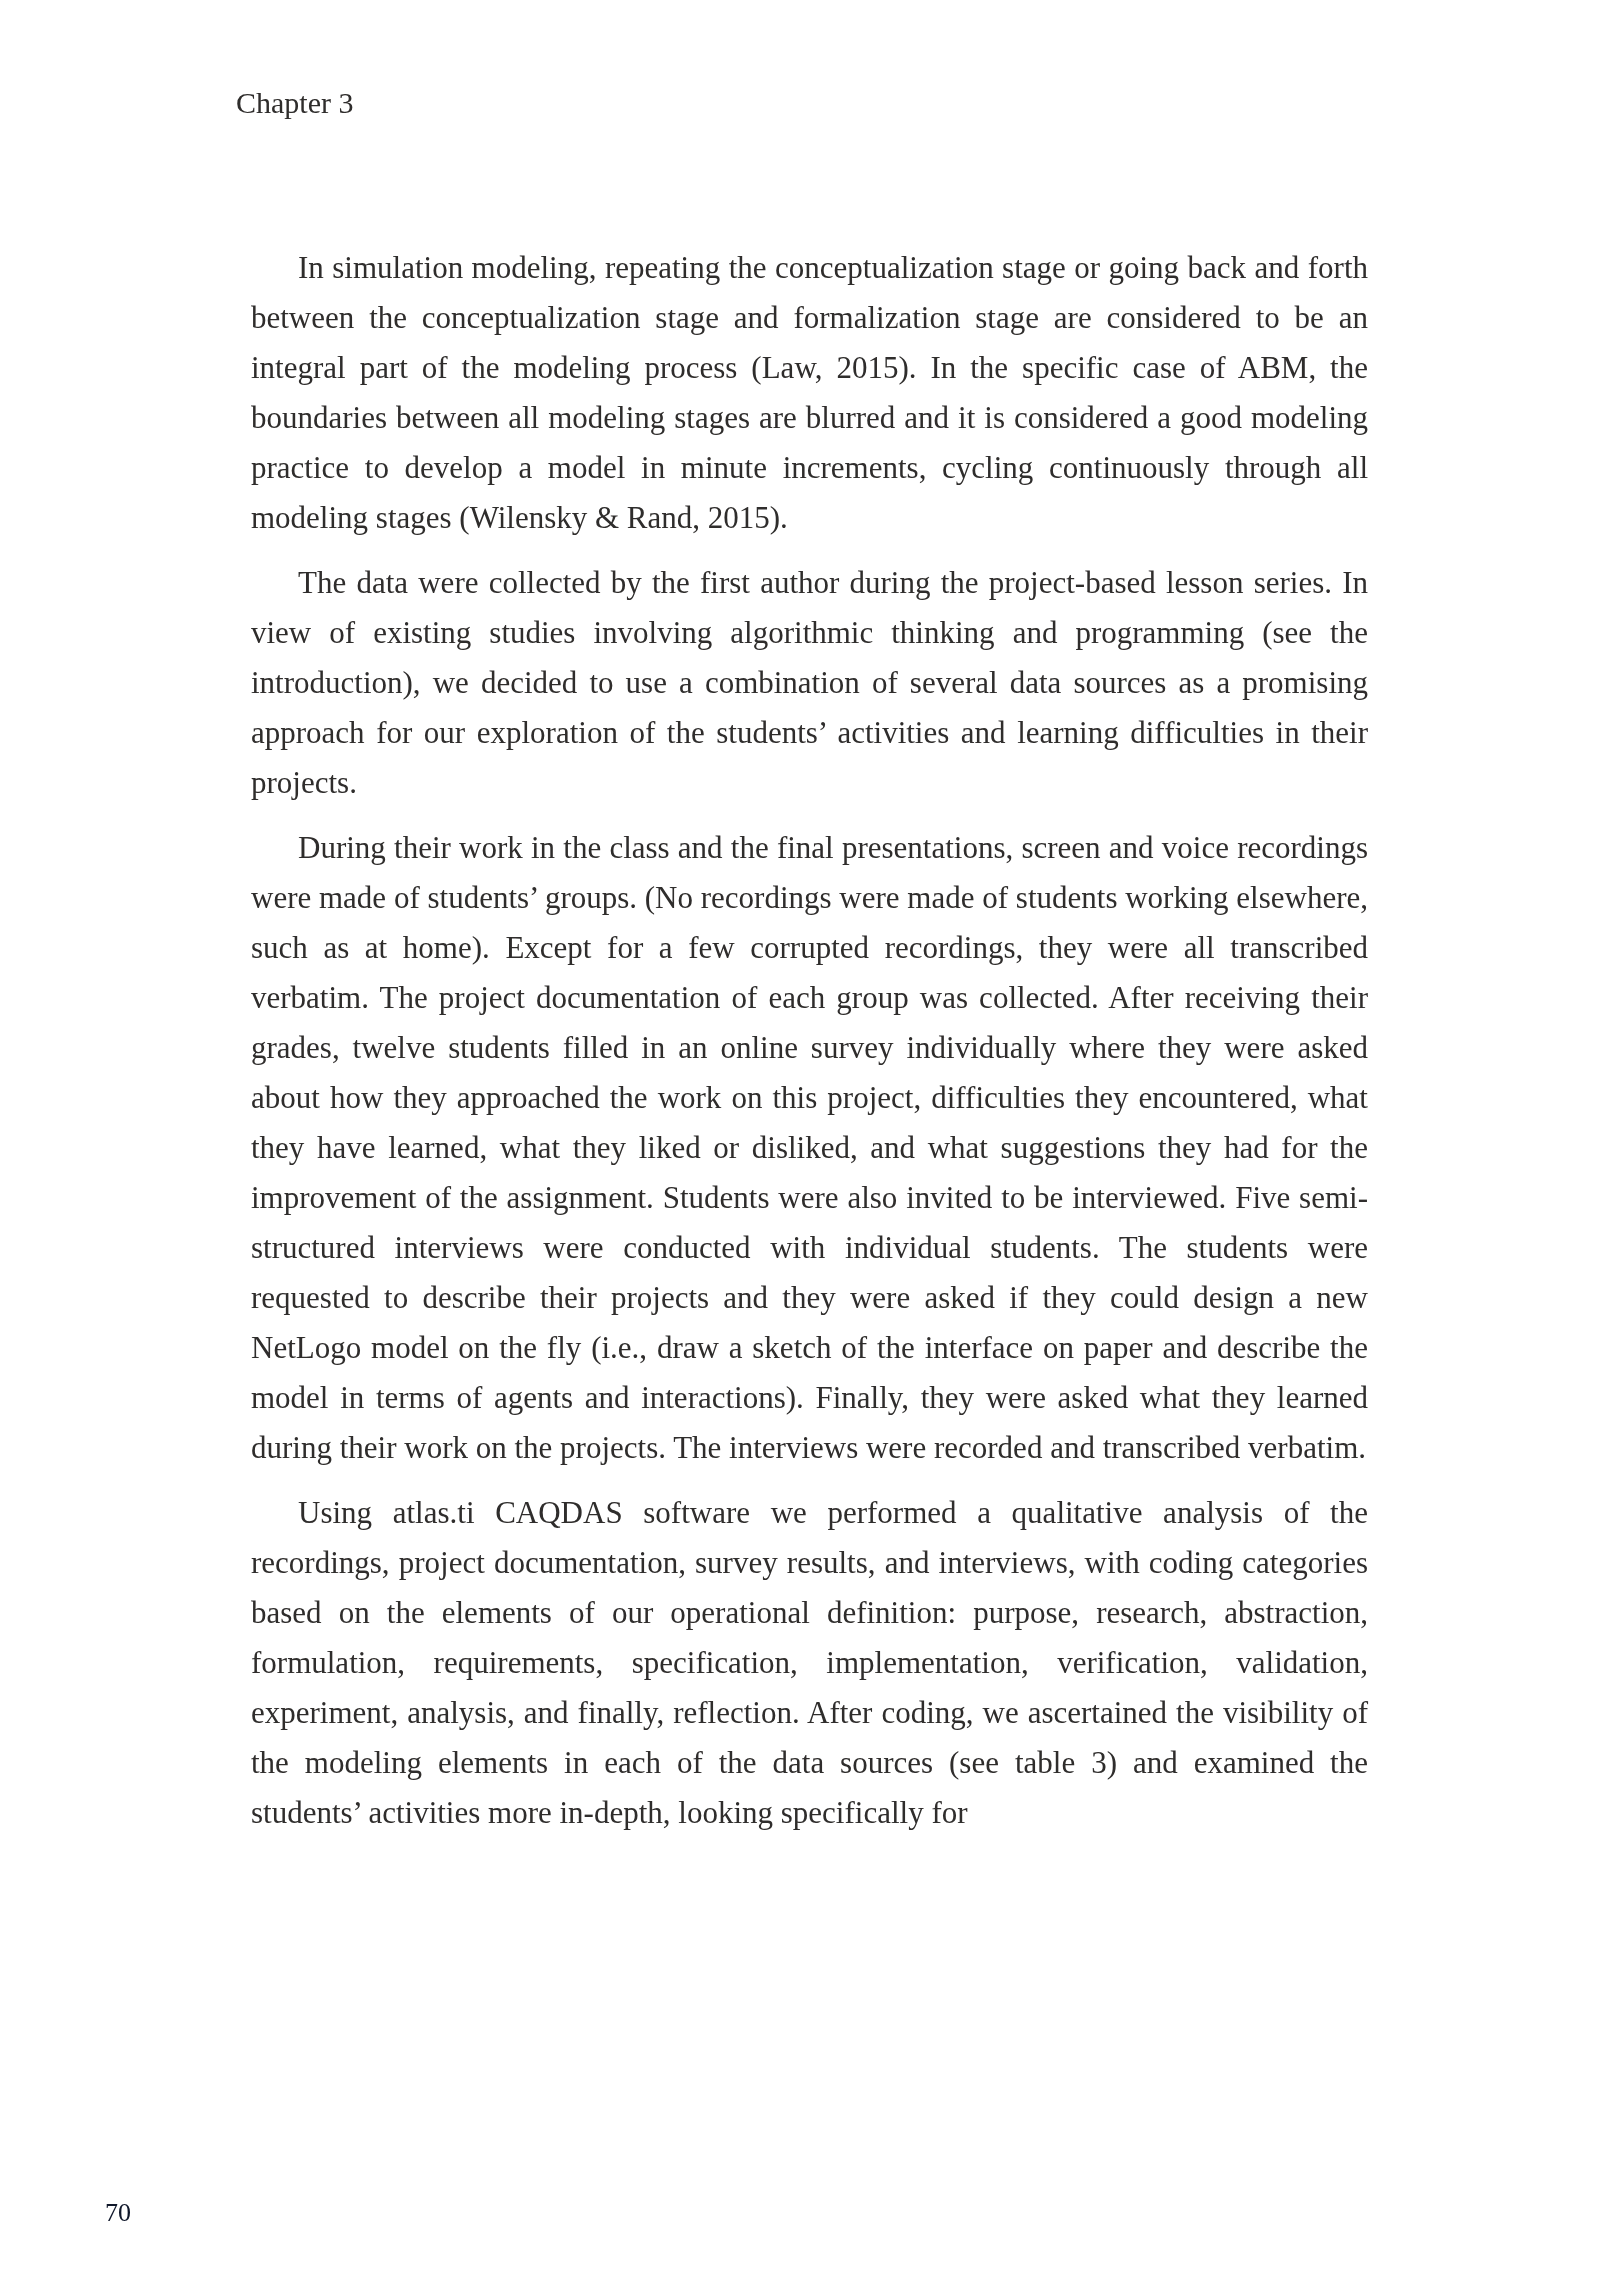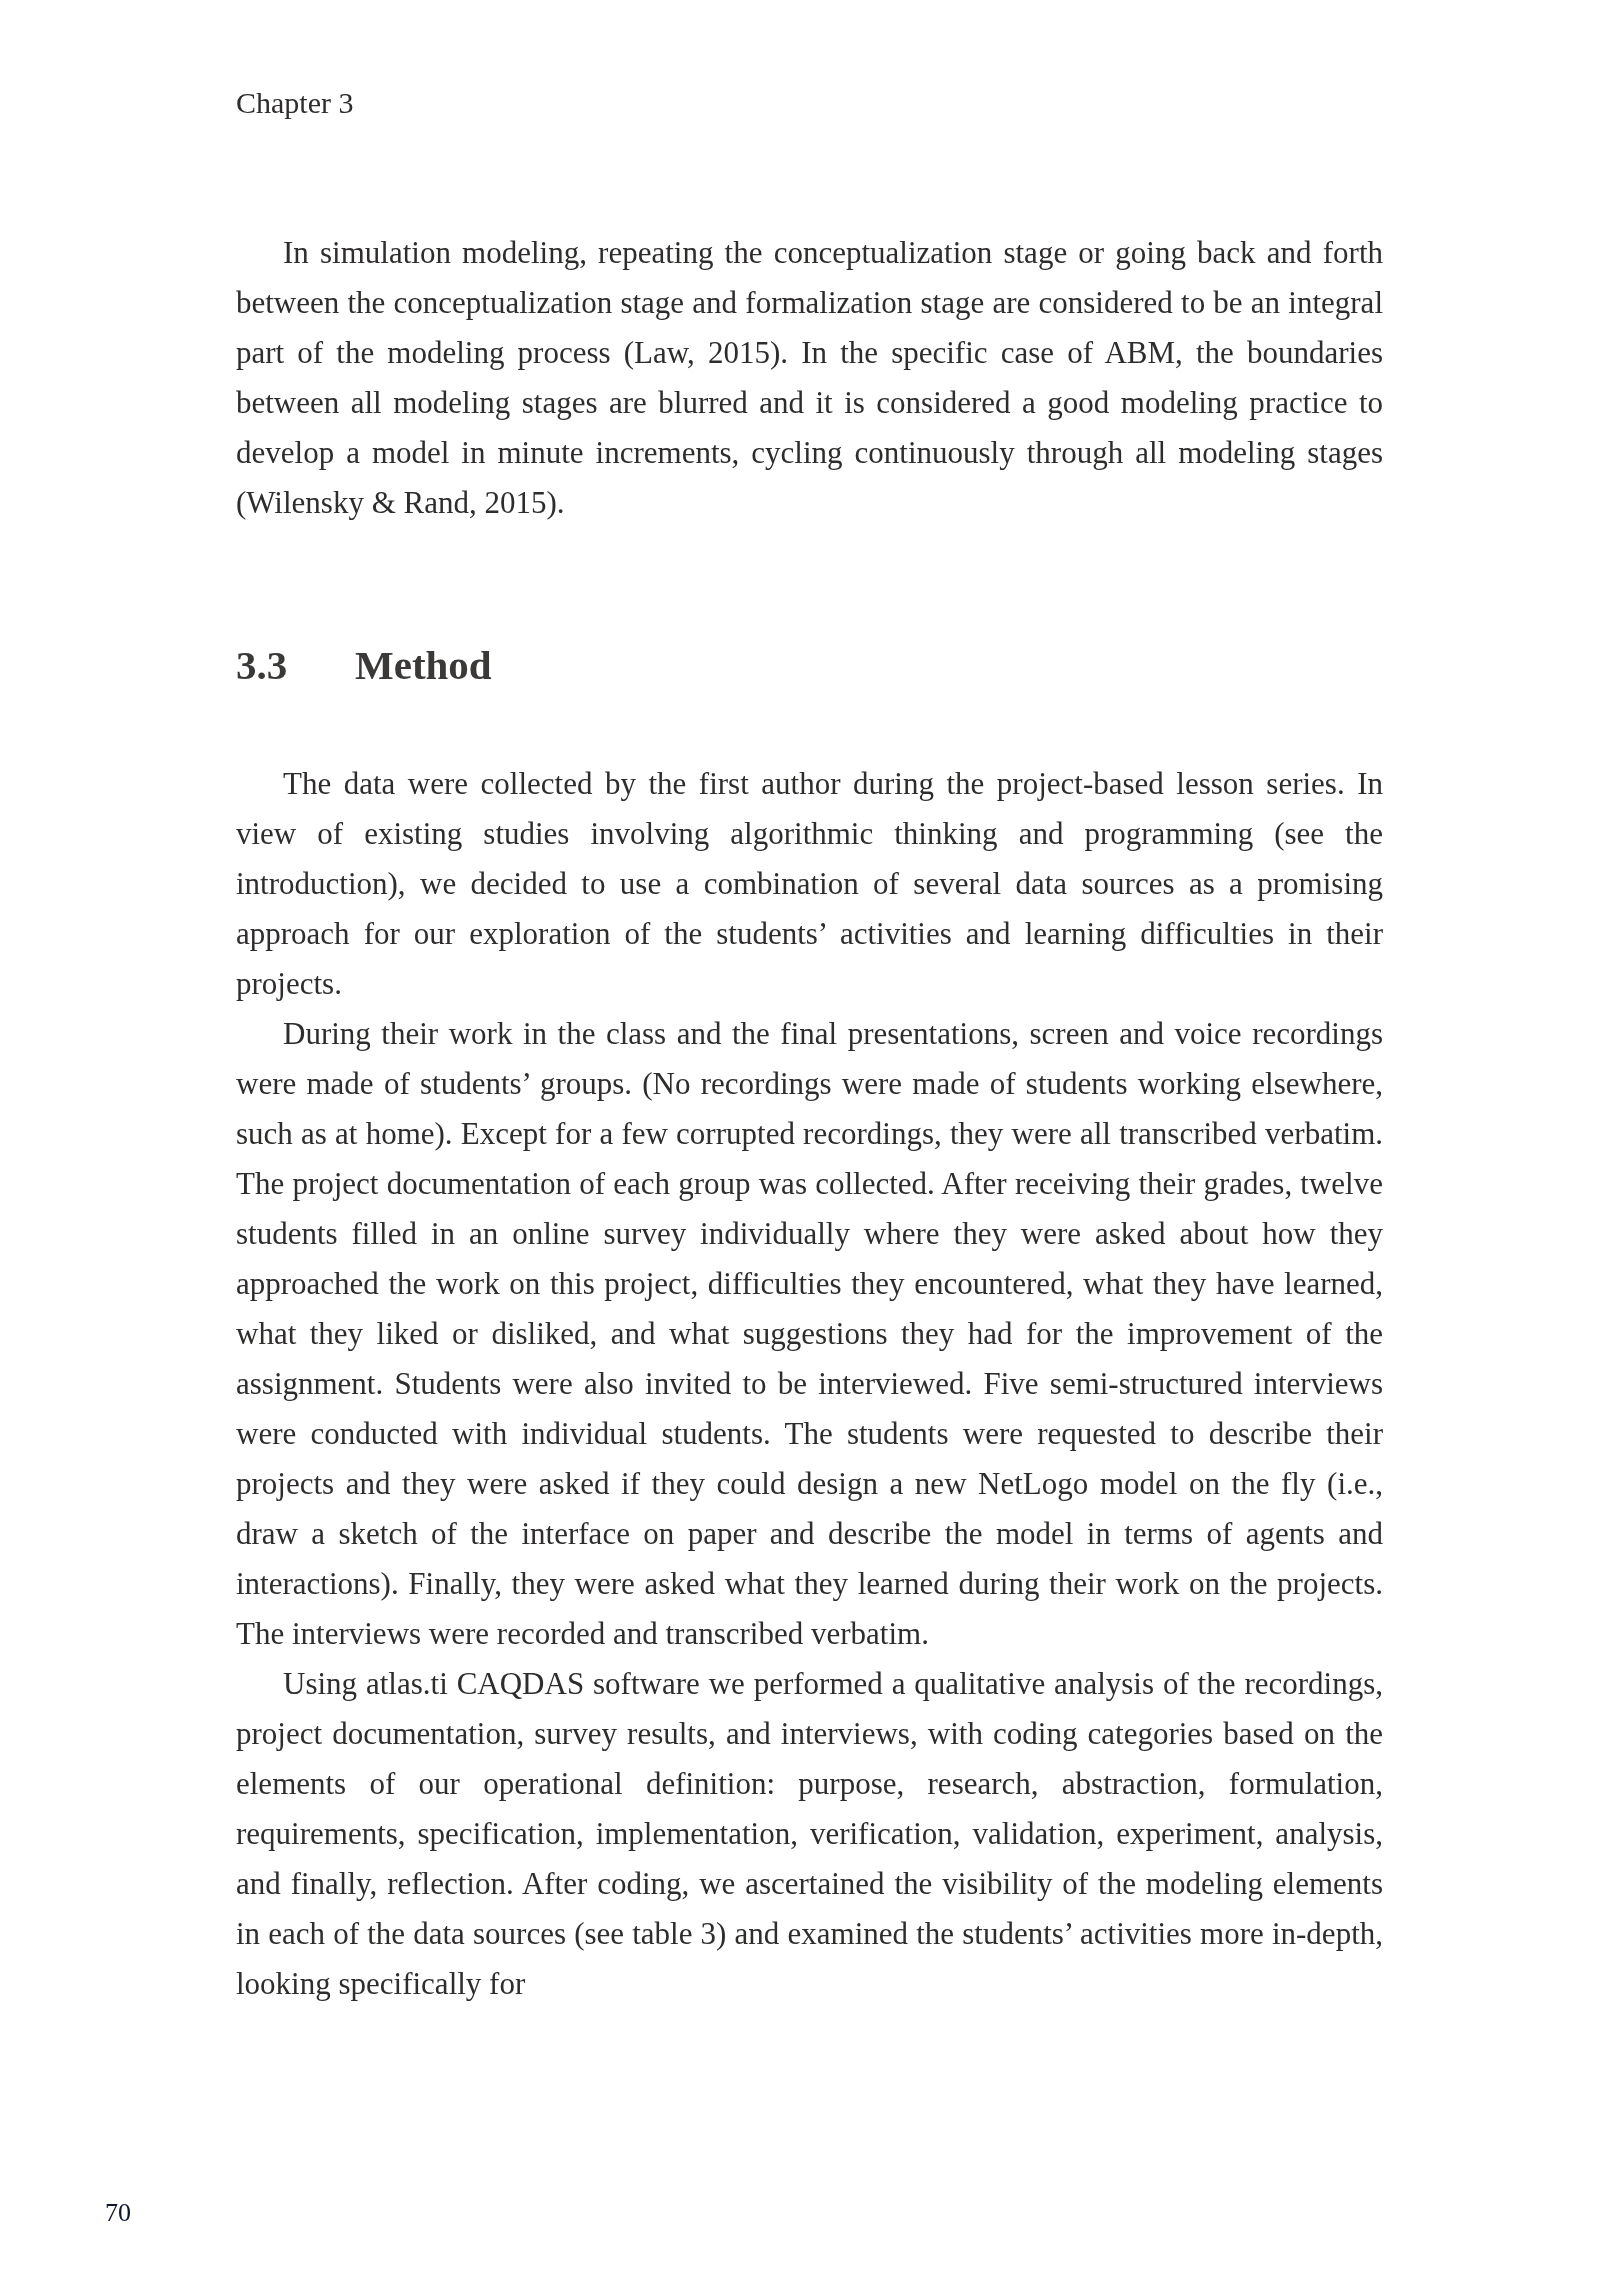--- a/index.html
+++ b/index.html
@@ -25,21 +25,21 @@
     line-height: 1.2;
     color: #2f2d2c;
   }
   .content {
     position: absolute;
     top: 228px;
     left: 236px;
     width: 1147px;
   }
   .body-para {
-    margin: 0;
+    margin: 15px;
     font-size: 31px;
     line-height: 50px;
     text-align: justify;
     text-justify: inter-word;
     color: #2f2d2c;
   }
   .indent {
     text-indent: 47px;
   }
   .section-heading {
@@ -69,24 +69,20 @@
 <body>
 
 <div class="page">
 
   <div class="running-header">Chapter 3</div>
 
   <main class="content">
 
     <p class="body-para indent">In simulation modeling, repeating the conceptualization stage or going back and forth between the conceptualization stage and formalization stage are considered to be an integral part of the modeling process (Law, 2015). In the specific case of ABM, the boundaries between all modeling stages are blurred and it is considered a good modeling practice to develop a model in minute increments, cycling continuously through all modeling stages (Wilensky &amp; Rand, 2015).</p>
 
-    <h2 class="section-heading">
-      <span class="sec-num">3.3</span>
-      <span class="sec-title">Method</span>
-    </h2>
 
     <p class="body-para indent">The data were collected by the first author during the project-based lesson series. In view of existing studies involving algorithmic thinking and programming (see the introduction), we decided to use a combination of several data sources as a promising approach for our exploration of the students’ activities and learning difficulties in their projects.</p>
 
     <p class="body-para indent">During their work in the class and the final presentations, screen and voice recordings were made of students’ groups. (No recordings were made of students working elsewhere, such as at home). Except for a few corrupted recordings, they were all transcribed verbatim. The project documentation of each group was collected. After receiving their grades, twelve students filled in an online survey individually where they were asked about how they approached the work on this project, difficulties they encountered, what they have learned, what they liked or disliked, and what suggestions they had for the improvement of the assignment. Students were also invited to be interviewed. Five semi-structured interviews were conducted with individual students. The students were requested to describe their projects and they were asked if they could design a new NetLogo model on the fly (i.e., draw a sketch of the interface on paper and describe the model in terms of agents and interactions). Finally, they were asked what they learned during their work on the projects. The interviews were recorded and transcribed verbatim.</p>
 
     <p class="body-para indent"><span>Using atlas.ti CAQDAS software we performed a qualitative analysis of the recordings, project documentation, survey results, and interviews, with coding categories based on the elements of our operational definition: </span><span class="italic">purpose, research, abstraction, formulation, requirements, specification, implementation, verification, validation, experiment, analysis,</span><span> and finally, </span><span class="italic">reflection.</span><span> After coding, we ascertained the visibility of the modeling elements in each of the data sources (see table 3) and examined the students’ activities more in-depth, looking specifically for</span></p>
 
   </main>
 
   <div class="folio">70</div>

